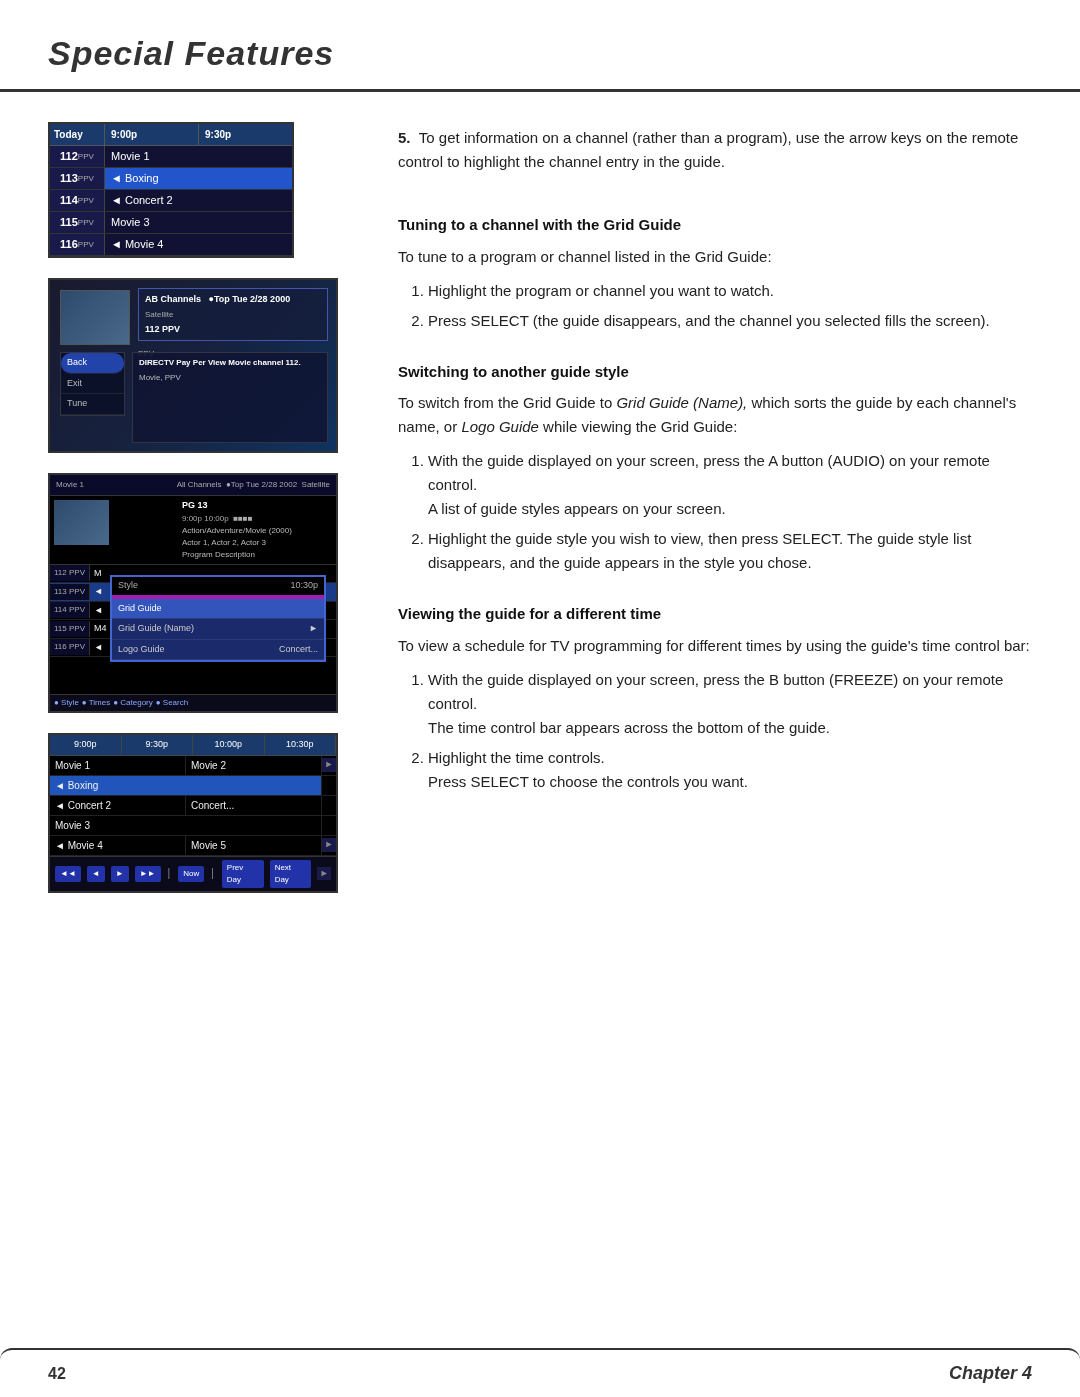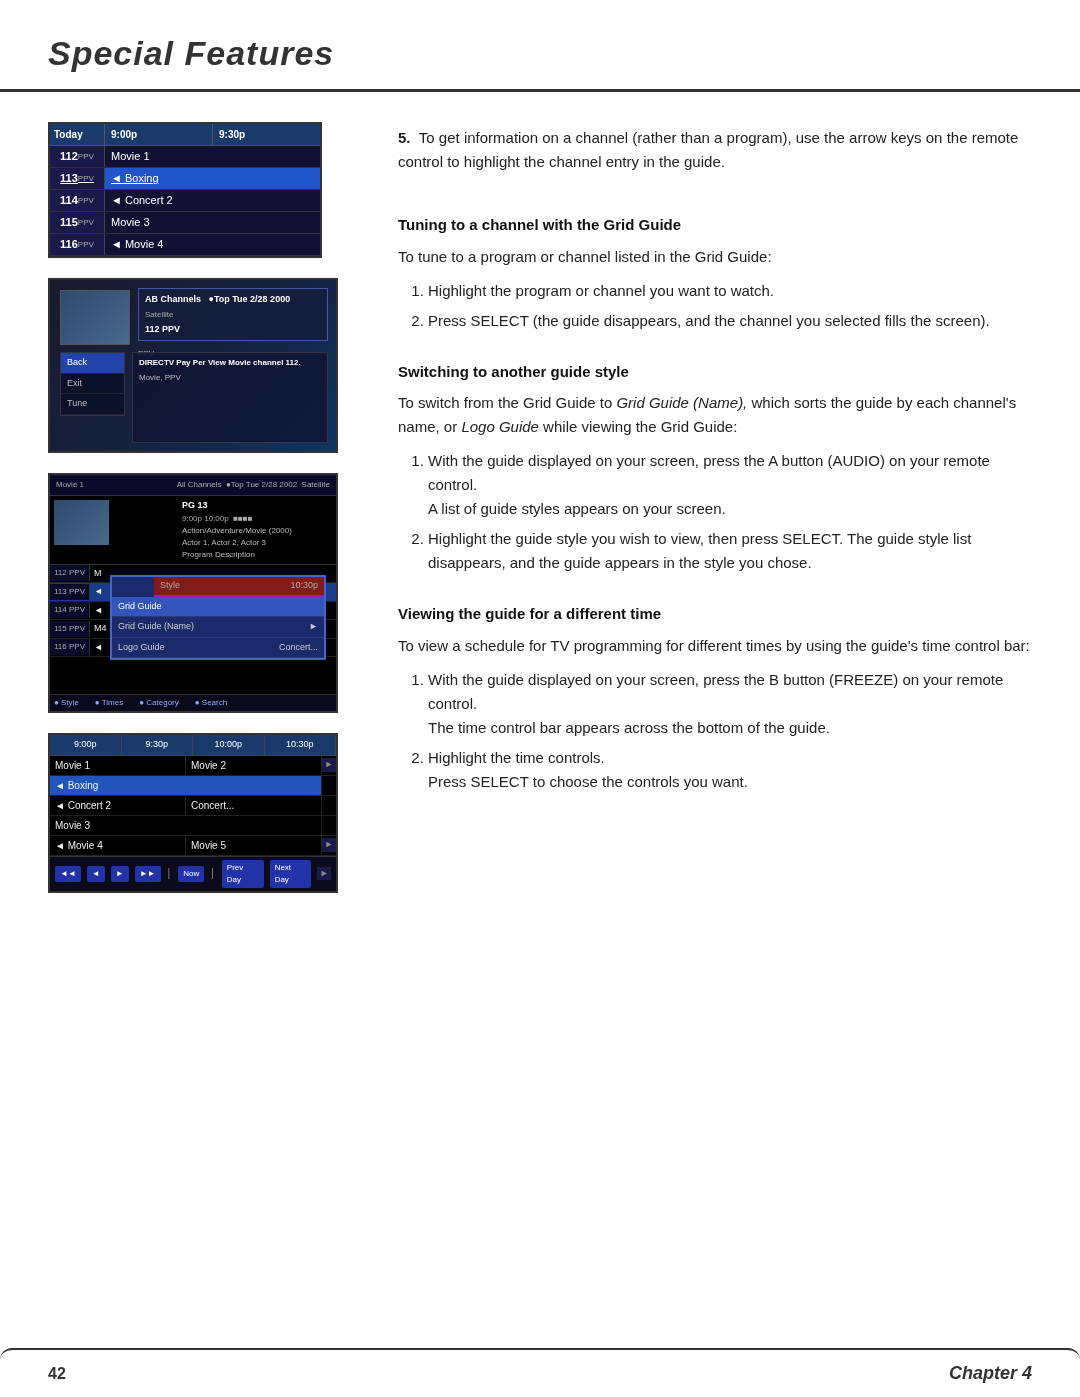--- a/index.html
+++ b/index.html
@@ -39,21 +39,21 @@
       width: 310px;
       flex-shrink: 0;
     }
     .right-col {
       flex: 1;
       padding-left: 10px;
     }
 
     
     .guide-img {
-      width: 274px;
+      width: 246px;
       border: 2px solid #333;
       background: #000;
       margin-bottom: 20px;
       font-size: 11px;
       color: #fff;
       overflow: hidden;
     }
     .guide-header-row {
       display: flex;
       background: #1a3a6b;
@@ -64,21 +64,21 @@
     }
     .guide-ch-col { width: 55px; padding: 3px 4px; border-right: 1px solid #555; }
     .guide-time-col { flex: 1; padding: 3px 6px; }
     .guide-time-col2 { flex: 1; padding: 3px 6px; border-left: 1px solid #555; }
     .guide-row {
       display: flex;
       border-bottom: 1px solid #333;
       min-height: 22px;
       align-items: center;
     }
-    .guide-row.highlighted { background: #0f172a; text-decoration: underline; }
+    .guide-row.highlighted { background: #0f172a; }
     .guide-ch {
       width: 55px;
       background: #1a1a4a;
       padding: 2px 4px;
       font-size: 10px;
       border-right: 1px solid #444;
       text-align: center;
       display: flex;
       flex-direction: row;
       align-items: center;
@@ -134,21 +134,21 @@
       background: rgba(10,15,40,0.9);
       border: 1px solid #334;
     }
     .cd-sidebar-item {
       padding: 3px 6px;
       font-size: 9px;
       color: #bbb;
       border-bottom: 1px solid #223;
       cursor: pointer;
     }
-    .cd-sidebar-item.active { background: #2244aa; color: #fff; }
+    .cd-sidebar-item.active { background: #2244aa; color: #fff; border-radius: 10px; }
     .cd-desc-box {
       position: absolute;
       top: 72px; left: 82px; right: 8px; bottom: 8px;
       background: rgba(15,20,50,0.85);
       border: 1px solid #334;
       padding: 4px 6px;
       font-size: 8px;
       color: #bbb;
     }
     .cd-ch-label {
@@ -239,21 +239,21 @@
     .gs-style-item.selected { background: #3355bb; color: #fff; }
     .gs-bottom-bar {
       position: absolute;
       bottom: 0; left: 0; right: 0;
       background: #0a0a1a;
       border-top: 1px solid #333;
       display: flex;
       font-size: 8px;
       color: #aaa;
       padding: 2px 4px;
-      gap: 16px;
+      gap: 3px;
     }
     .gs-bottom-item { color: #88aaff; }
 
     
     .time-guide-img {
       width: 290px;
       background: #000;
       border: 2px solid #333;
       overflow: hidden;
     }
@@ -472,21 +472,21 @@
             <div class="gs-ch-num">115 PPV</div>
             <div class="gs-ch-prog">M4</div>
           </div>
           <div class="gs-ch-row">
             <div class="gs-ch-num">116 PPV</div>
             <div class="gs-ch-prog">◄</div>
           </div>
         </div>
 
         <div class="gs-style-overlay">
-          <div style="display:flex;justify-content:space-between;align-items:center;background:#7f1d1d;border-bottom:2px solid #a21caf;padding:2px 6px;margin-left:42px;">
+          <div style="display:flex;justify-content:space-between;align-items:center;background:#000000;border-bottom:4px solid #a21caf;padding:2px 6px;">
             <span style="font-size:9px;color:#aaa;">Style</span>
             <span style="font-size:9px;color:#aaa;">10:30p</span>
           </div>
           <div class="gs-style-item selected">
             <span>Grid Guide</span>
             <span></span>
           </div>
           <div class="gs-style-item">
             <span>Grid Guide (Name)</span>
             <span>►</span>

